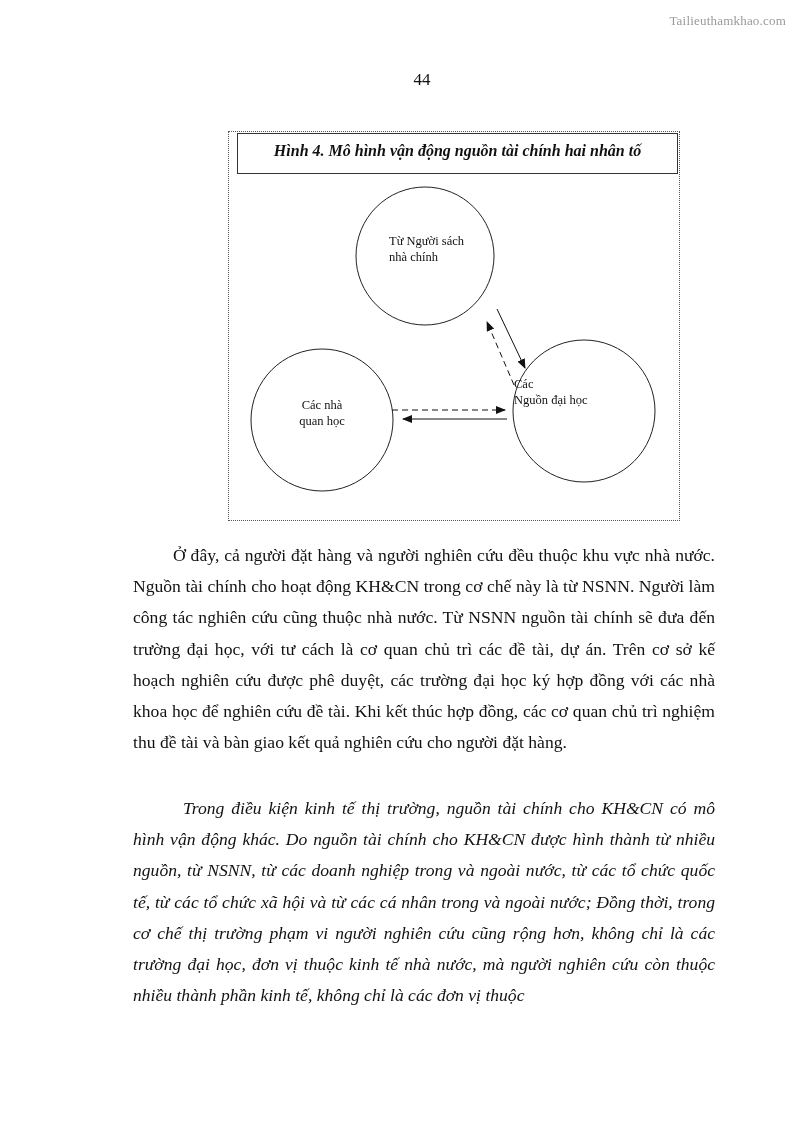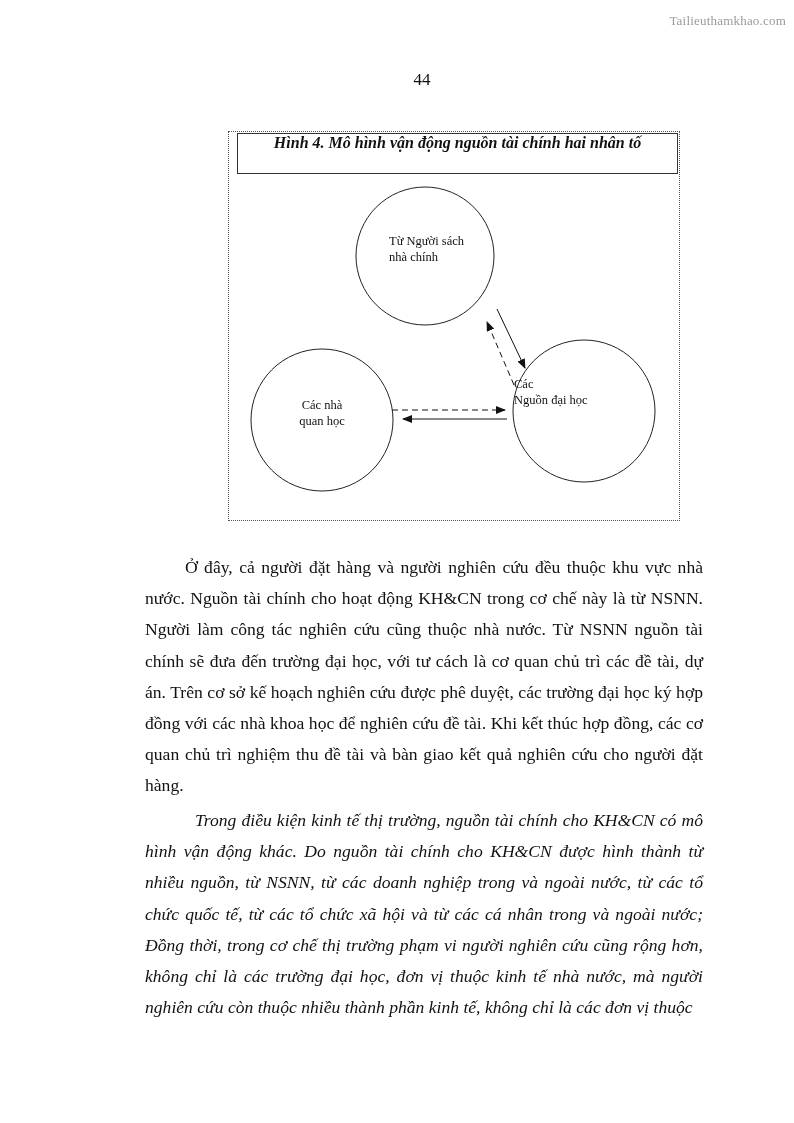--- a/index.html
+++ b/index.html
@@ -5,26 +5,26 @@
   html, body { margin:0; padding:0; background:#fff; }
   body { width:794px; height:1123px; position:relative; overflow:hidden;
          font-family:"Liberation Serif", serif; color:#111; }
   .watermark { position:absolute; right:8px; top:6px; font-family:Liberation Serif, serif;
                font-size:13px; color:#9a9a9a; letter-spacing:0.2px;margin-top:7px; }
   .page-num { position:absolute; left:0; width:844px; top:70px; text-align:center; font-size:17px; }
   .figure-frame { position:absolute; left:228px; top:131px; width:452px; height:390px;
                   border:1px dotted #555; box-sizing:border-box; }
   .fig-title { position:absolute; left:237px; top:133px; width:441px; height:41px;
                border:1px solid #333; box-sizing:border-box; font-weight:bold; font-style:italic;
-               font-size:16px; text-align:center; }
+               font-size:16px; padding-top:8px; text-align:center; }
   svg.diagram { position:absolute; left:0; top:0; width:794px; height:1123px; }
   .node-label { position:absolute; font-size:12.5px; line-height:16px; }
   .body-text { position:absolute; left:133px; width:582px; font-size:17.6px;
                line-height:31.2px; text-align:justify; }
-  .body-text p { margin:12px; text-indent:40px; text-align-last:left; }
+  .body-text p { margin:0; text-indent:40px; text-align-last:left; }
   .p1 { top:540px; }
   .p2 { top:793px; text-indent:50px;font-style:italic; }
 </style>
 </head>
 <body>
 
 <div class="watermark">Tailieuthamkhao.com</div>
 <div class="page-num">44</div>
 
 <div class="figure-frame"></div>

